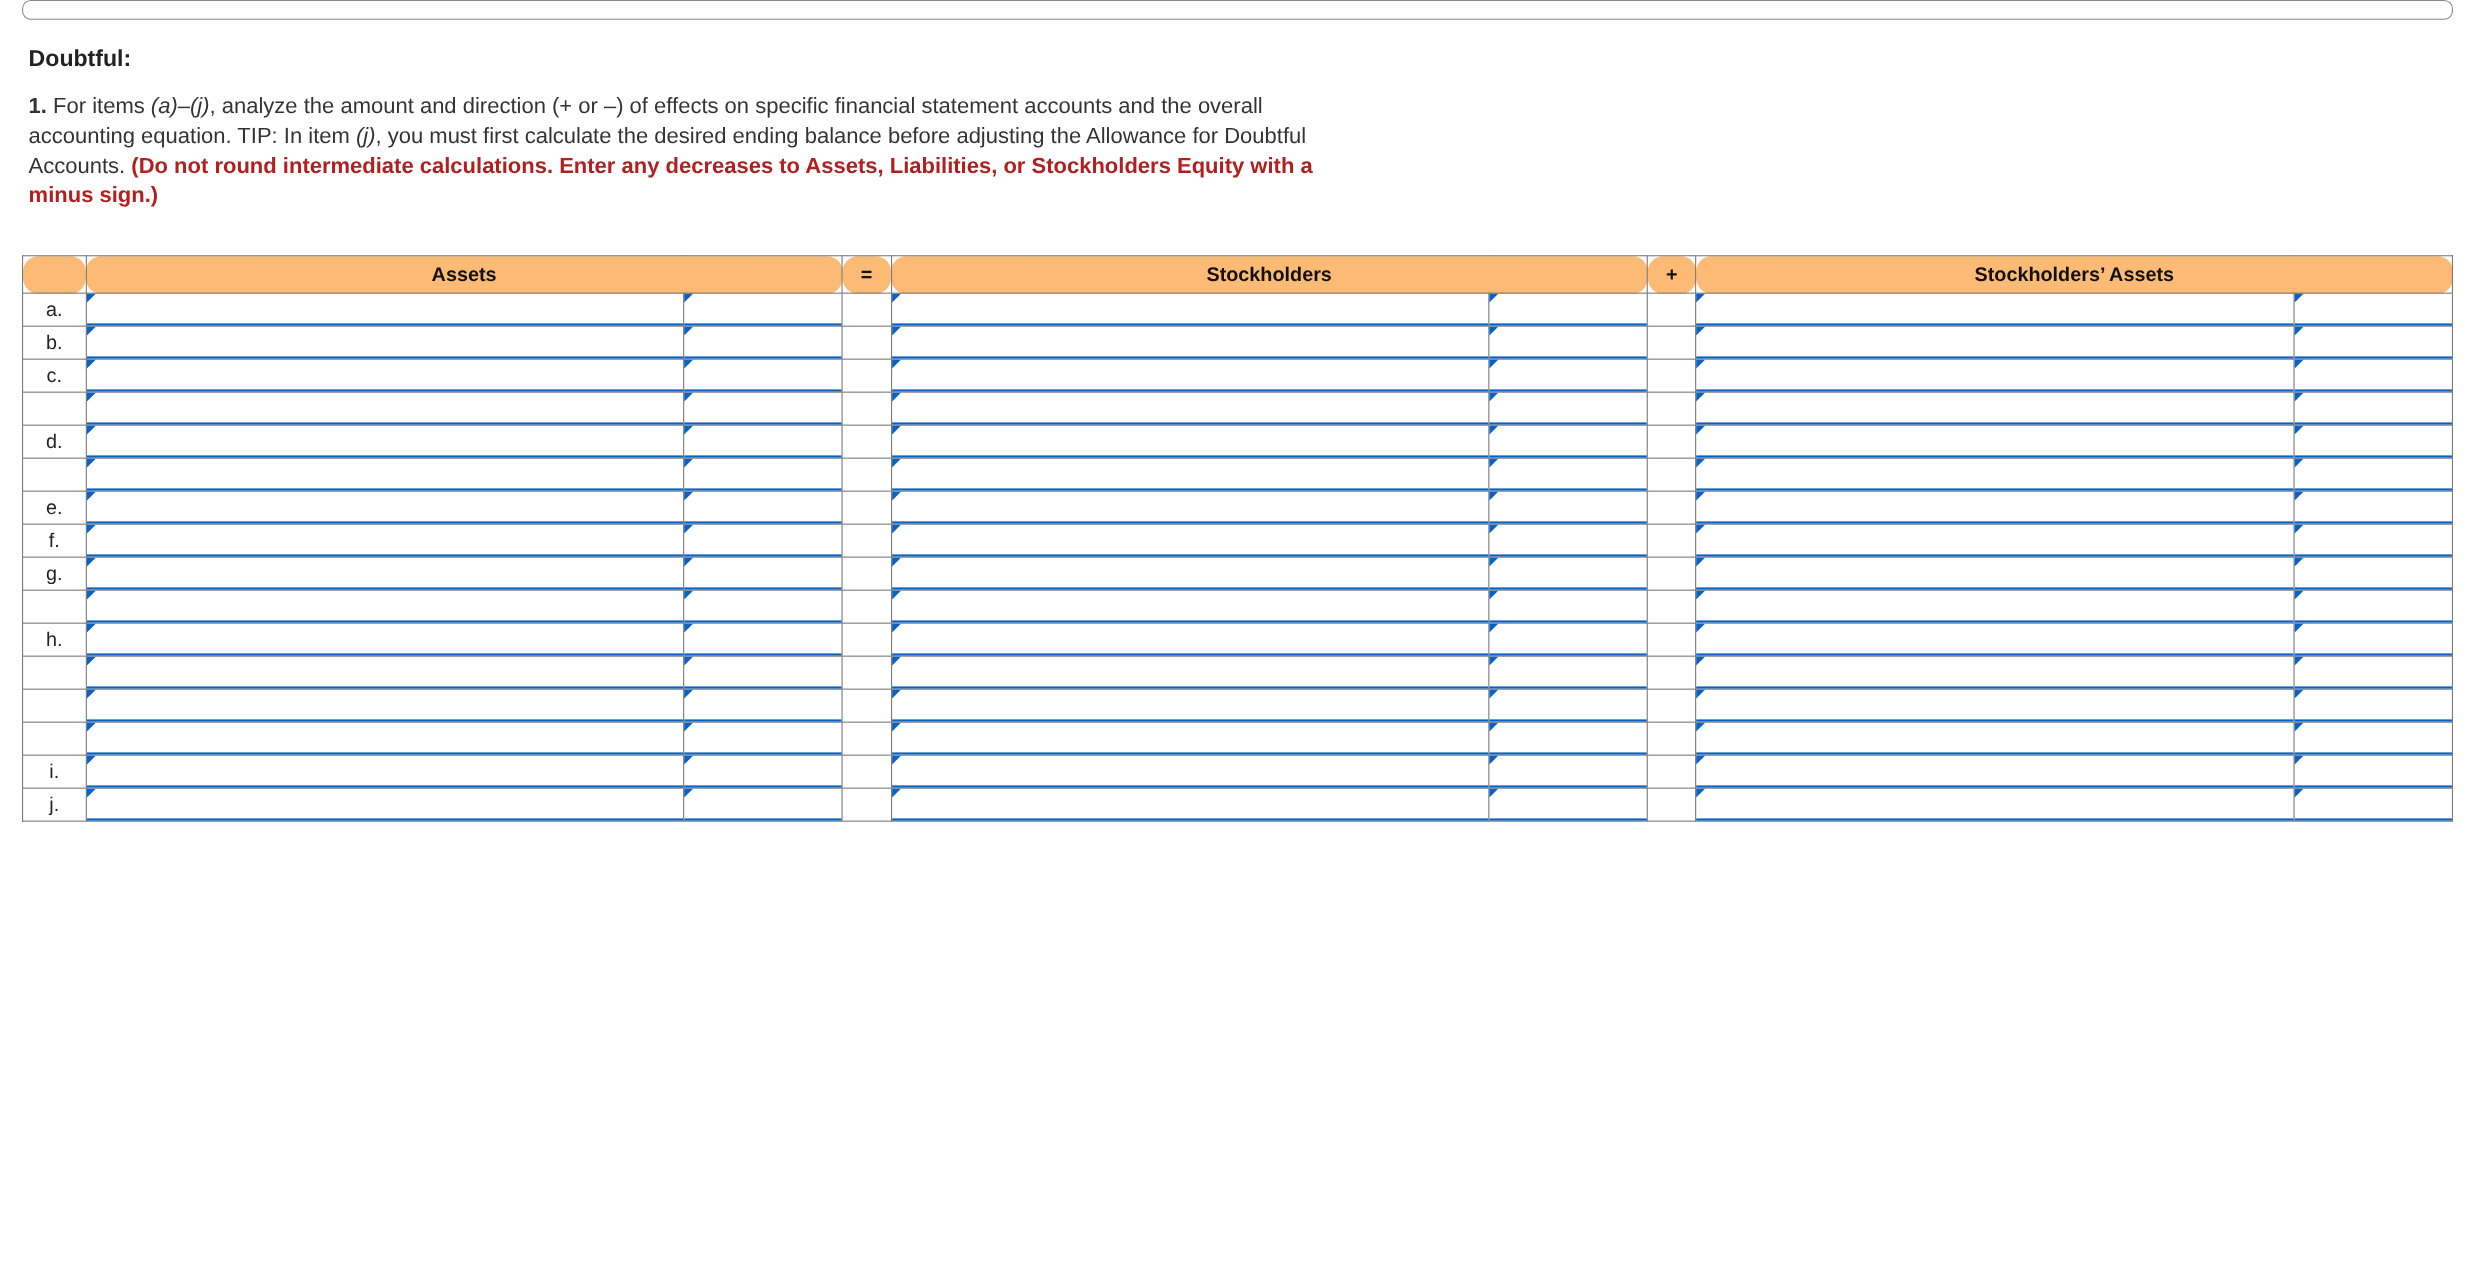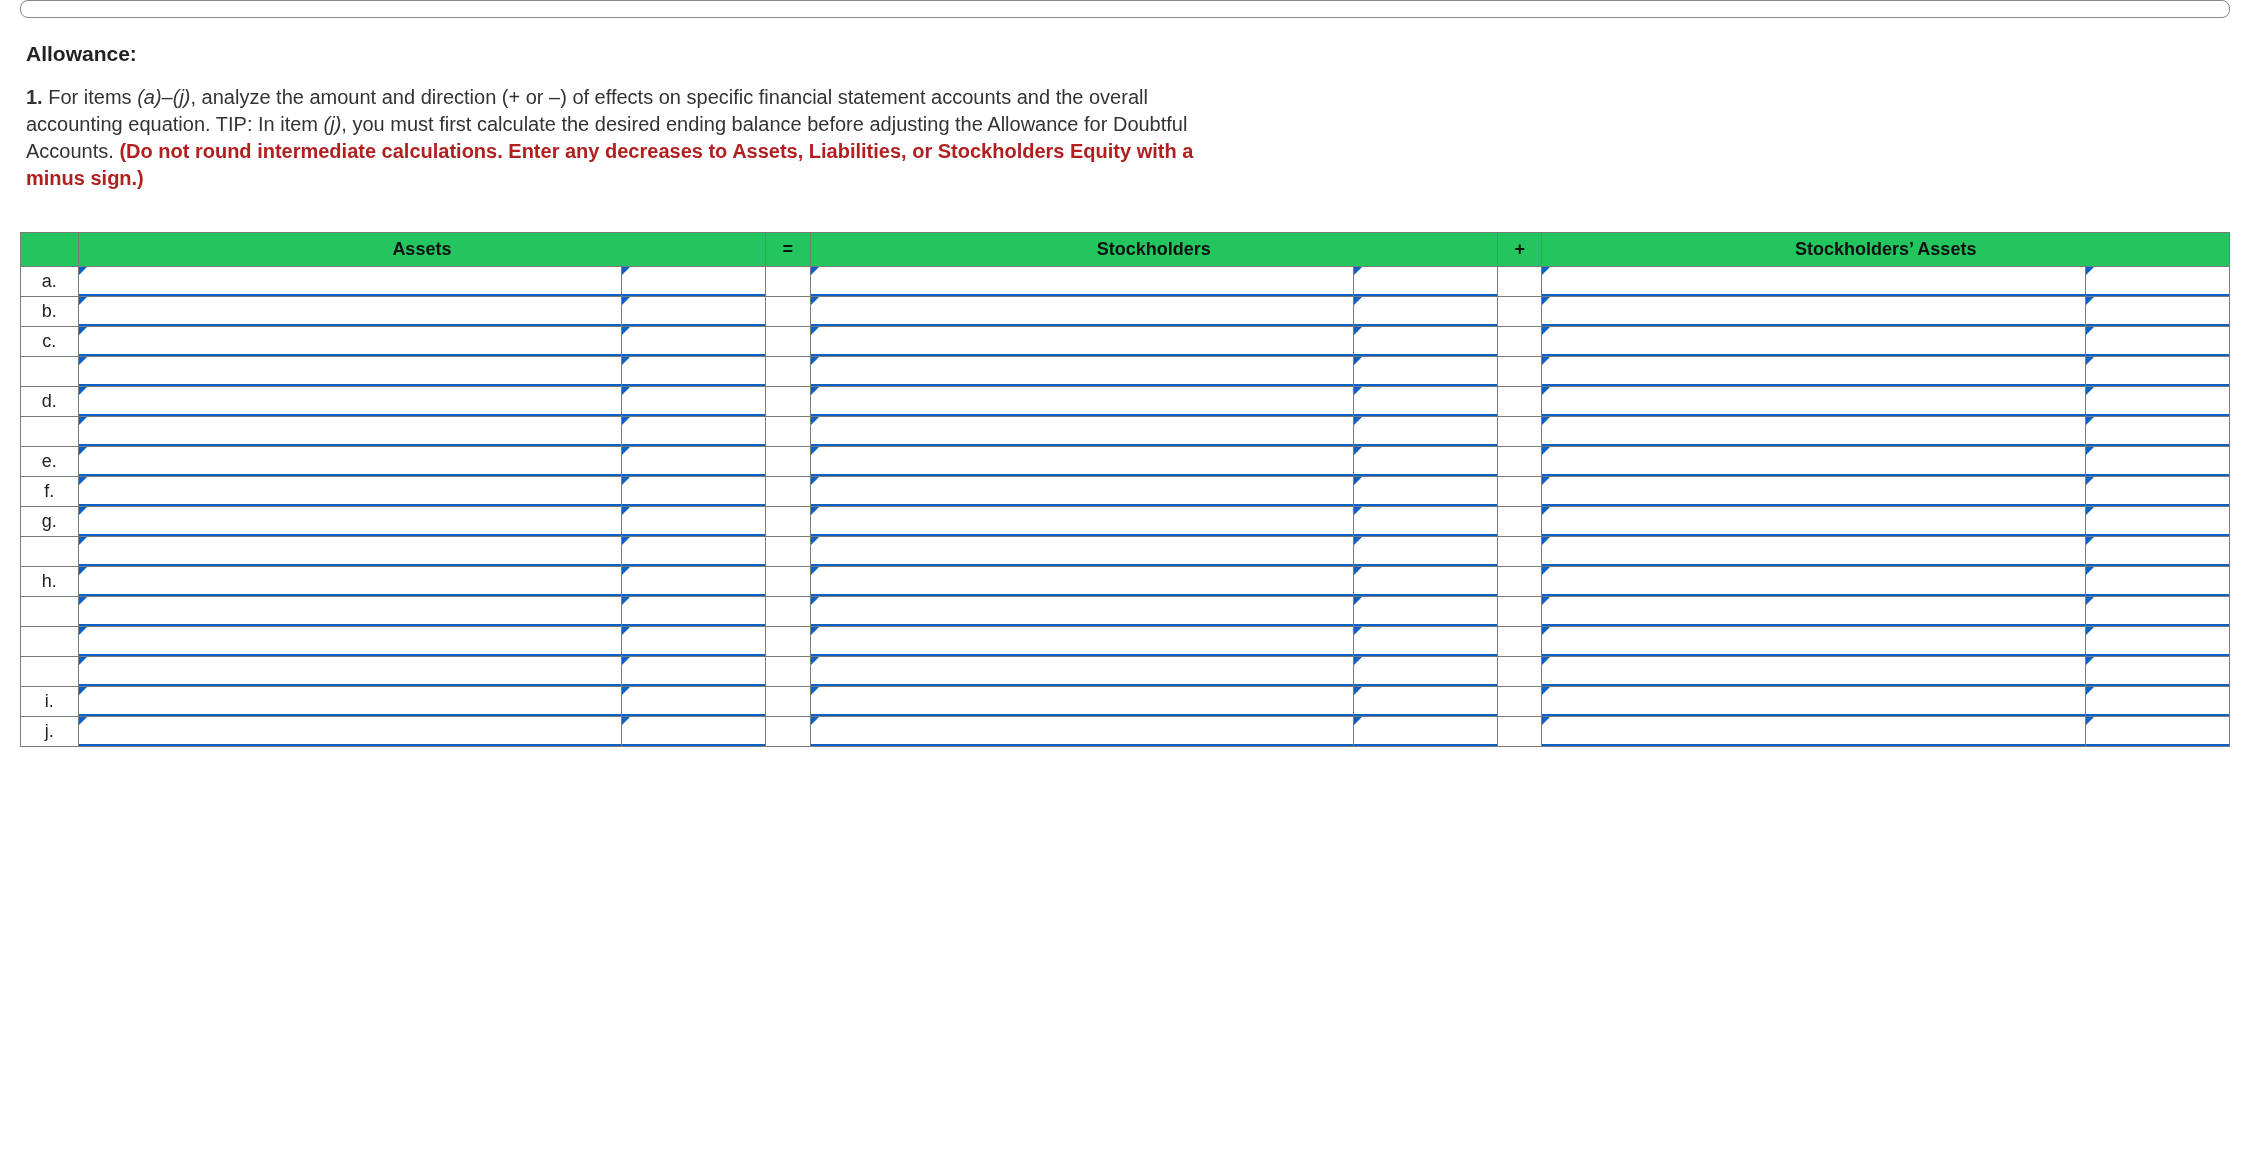--- a/index.html
+++ b/index.html
@@ -43,25 +43,26 @@
   }
   table.eq th, table.eq td {
     border: 1px solid #7a7a7a;
     padding: 0;
     height: 30px;
     vertical-align: middle;
     text-align: center;
     font-size: 18px;
   }
   table.eq th {
-    background: #22c55e;
+    background: #fdba74;
     color: #111;
     font-weight: bold;
     height: 34px;
     font-size: 18px;
+    border-radius: 14px;
   }
   col.c-label   { width: 2.6%; }
   col.c-a-name  { width: 24.5%; }
   col.c-a-amt   { width: 6.5%; }
   col.c-eq      { width: 2%; }
   col.c-l-name  { width: 24.5%; }
   col.c-l-amt   { width: 6.5%; }
   col.c-plus    { width: 2%; }
   col.c-s-name  { width: 24.5%; }
   col.c-s-amt   { width: 6.5%; }
@@ -106,21 +107,21 @@
     height: 28px;
     padding: 0 6px 0 10px;
     font-size: 16px;
   }
 </style>
 </head>
 <body>
 
 <div class="top-box"></div>
 
-<div class="required-heading">Allowance:</div>
+<div class="required-heading">Doubtful:</div>
 
 <p class="instructions">
   <span class="num">1.</span>
   <span>For items </span><em class="letter">(a)</em><span>–</span><em class="letter">(j)</em><span>, analyze the amount and direction (+ or –) of effects on specific financial statement accounts and the overall accounting equation. TIP: In item </span><em class="letter">(j)</em><span>, you must first calculate the desired ending balance before adjusting the Allowance for Doubtful Accounts. </span><span class="warn">(Do not round intermediate calculations. Enter any decreases to Assets, Liabilities, or Stockholders Equity with a minus sign.)</span>
 </p>
 
 <table class="eq">
   <colgroup>
     <col class="c-label">
       <col class="c-a-name">

